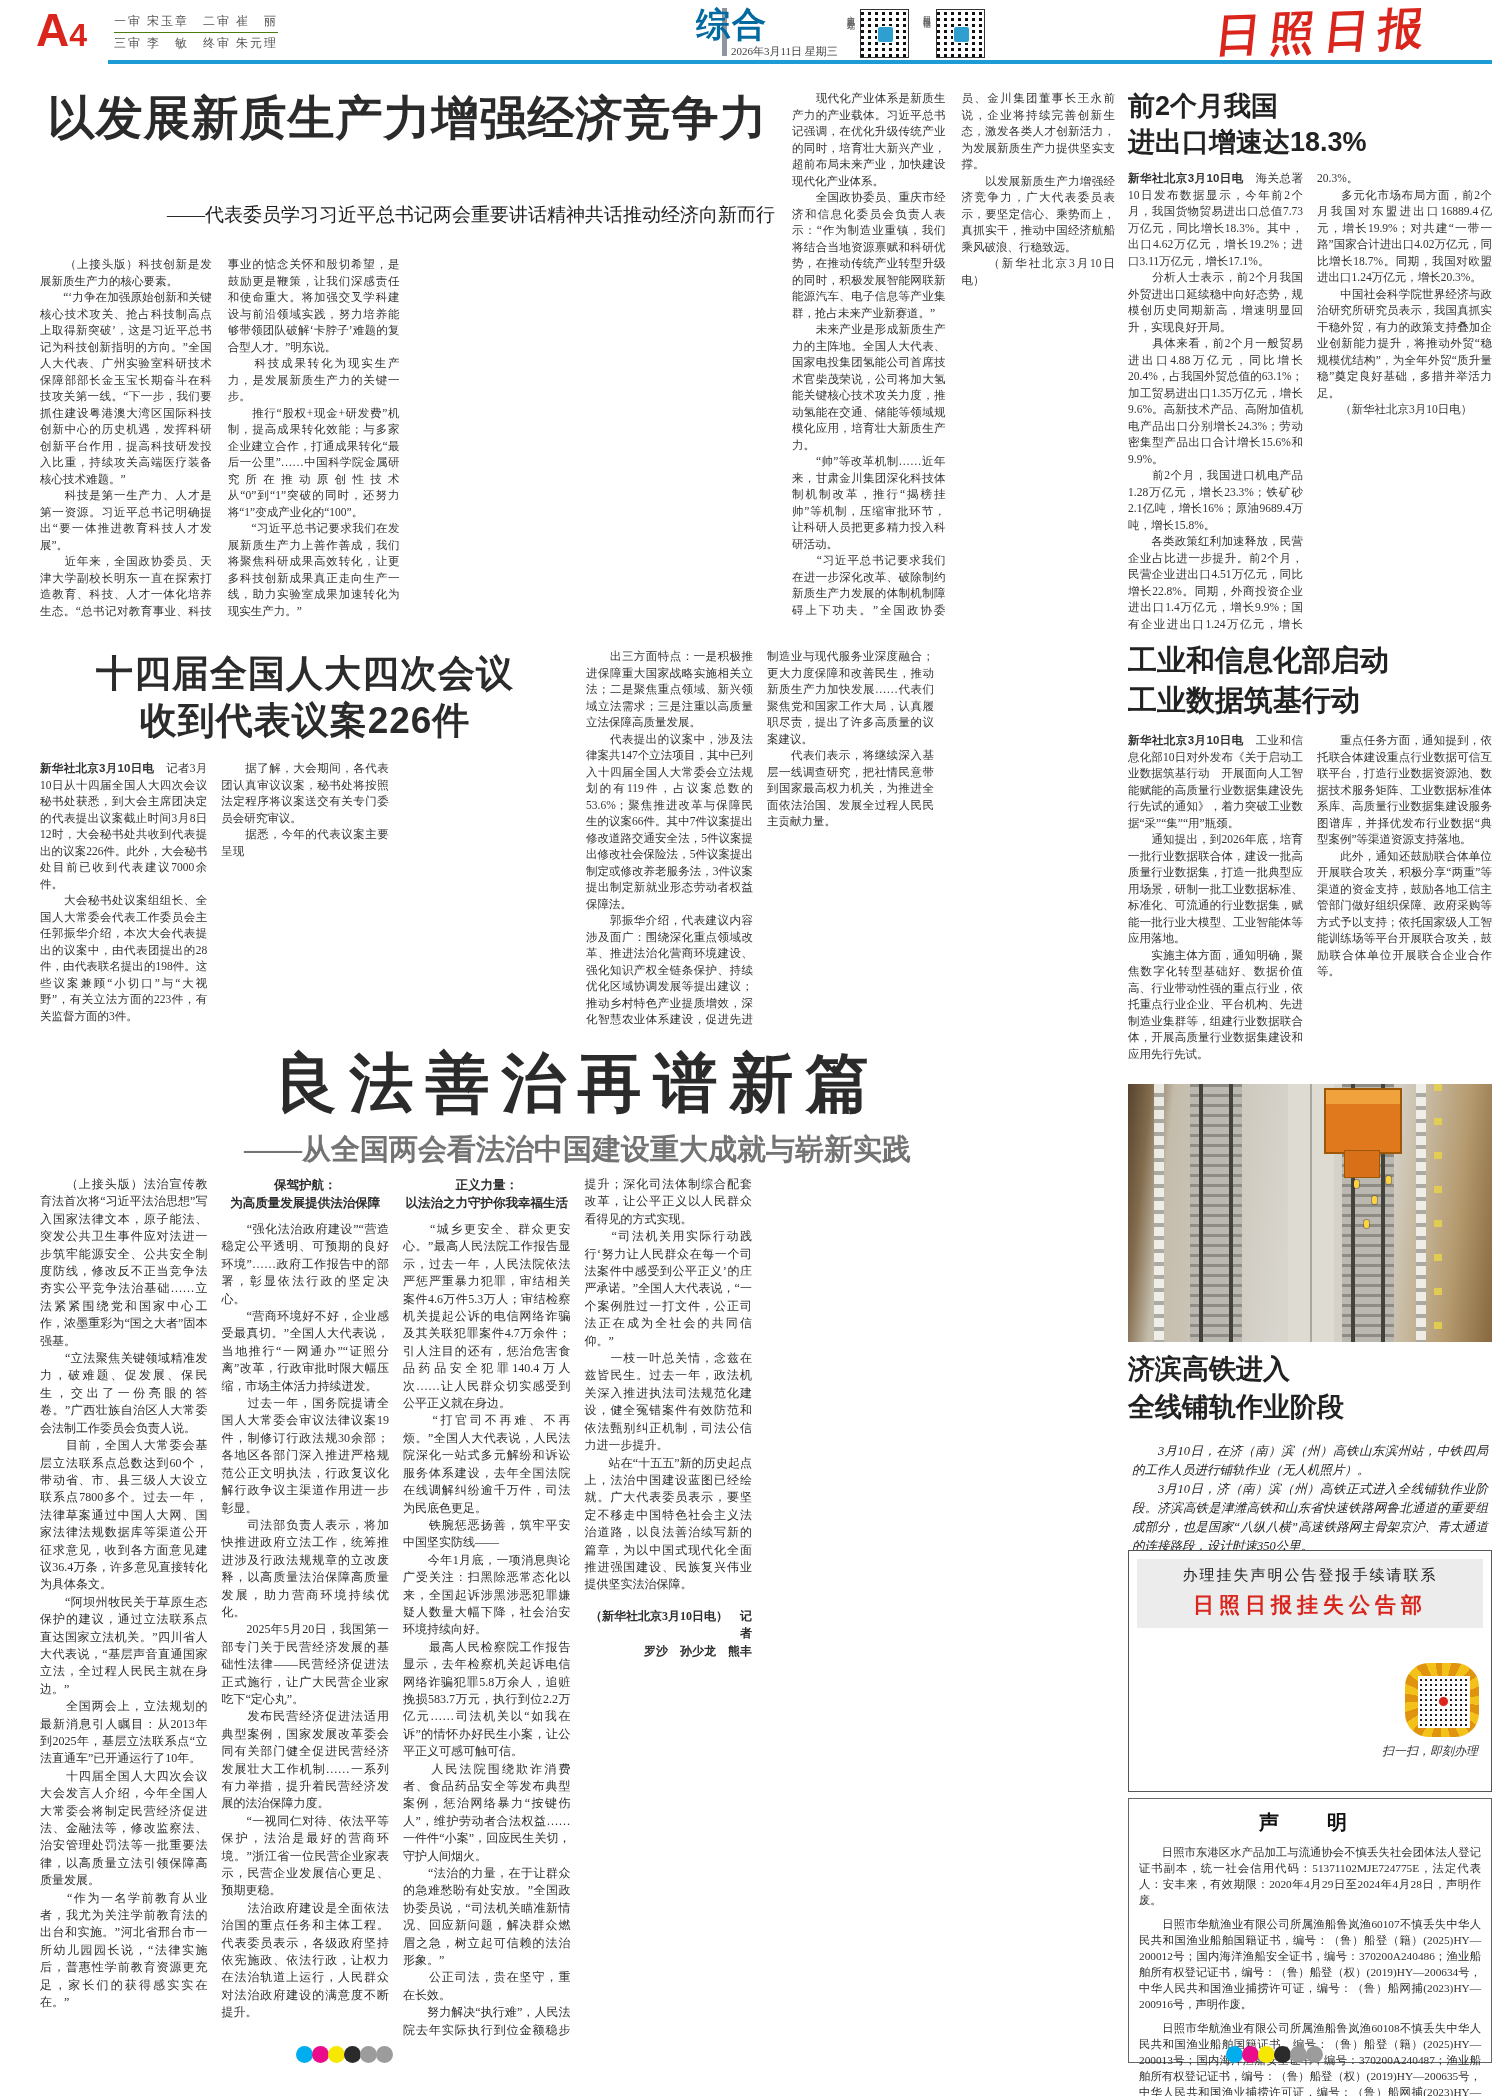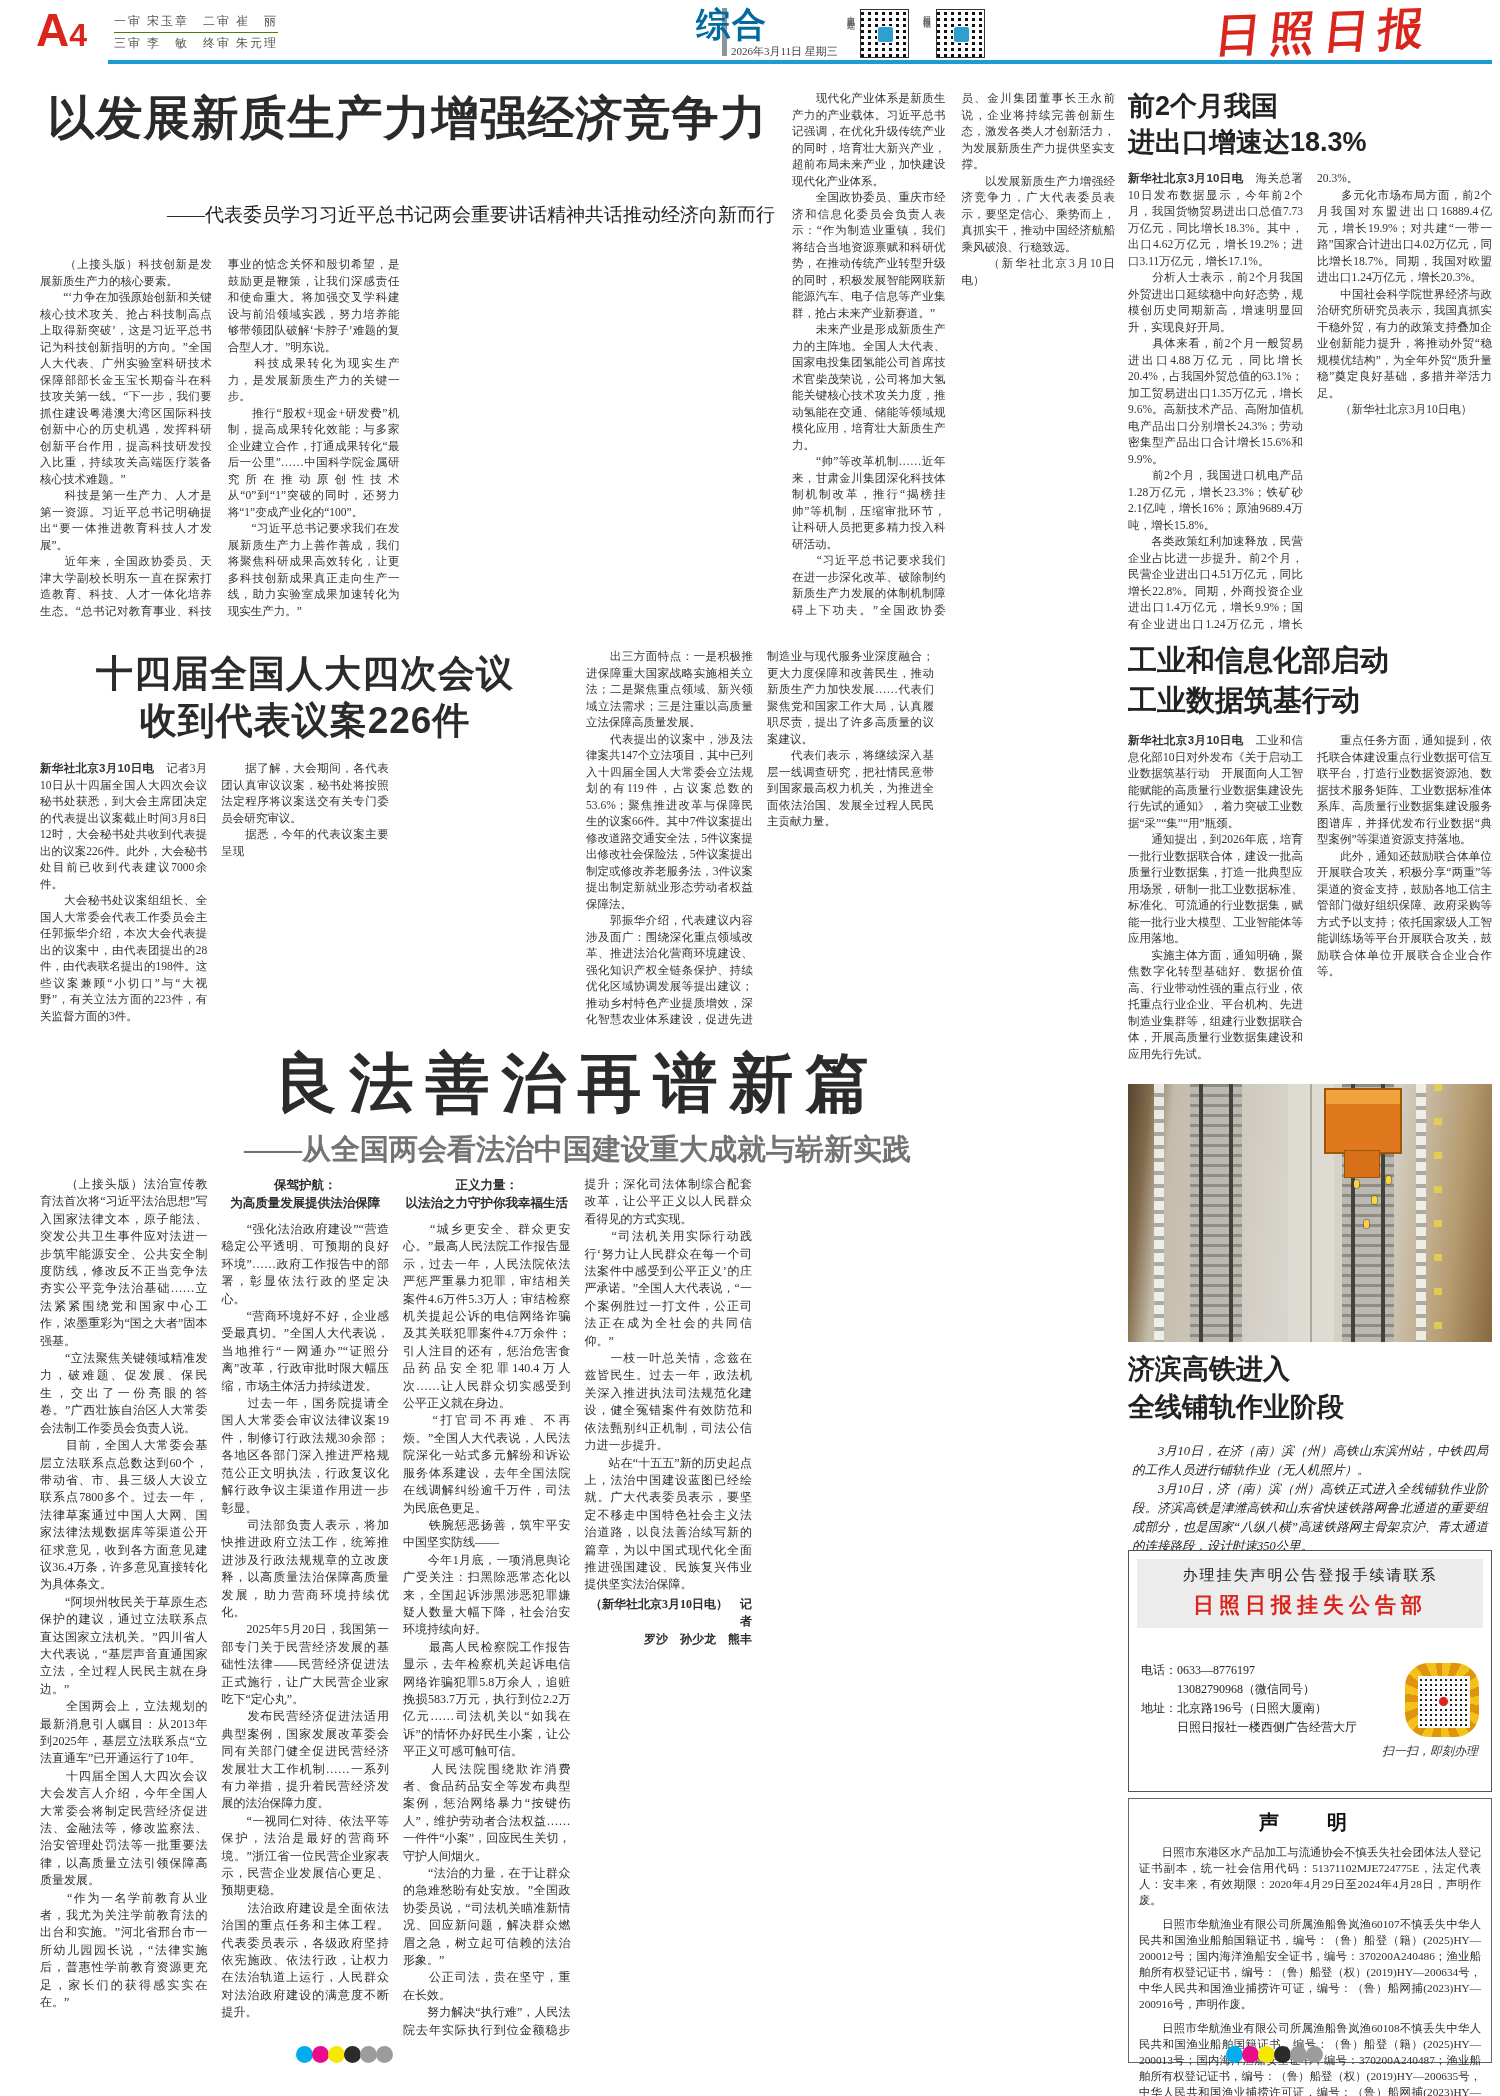--- a/index.html
+++ b/index.html
@@ -27,21 +27,21 @@
             letter-spacing:9px;transform:skewX(-8deg) rotate(-2deg);font-family:"Liberation Serif",serif;}
   .bluerule{left:108px;top:60px;width:1384px;height:4px;background:#1e9ad4;}
   
   .flow{white-space:pre-line;text-align:justify;}
   .body-sm{font-size:11.5px;line-height:16.5px;color:#333;}
   .cols{column-fill:auto;}
   .wire{font-weight:bold;font-family:"Liberation Sans",sans-serif;}
   .headline{font-family:"Liberation Sans",sans-serif;font-weight:900;color:#2b2b2b;text-align:center;}
   .subhead-inline{font-weight:bold;text-align:center;font-size:12.5px;line-height:18px;margin:9px 0;white-space:pre-line;
                   font-family:"Liberation Sans",sans-serif;}
-  .byline-end{font-weight:bold;text-align:right;white-space:pre-line;margin-top:2px;}
+  .byline-end{font-weight:bold;text-align:right;white-space:pre-line;margin-top:14px;}
   
   .lead-headline{left:0;top:14px;width:735px;font-size:47px;line-height:52px;letter-spacing:1px;}
   .lead-subtitle{left:0;top:124px;width:735px;text-align:right;font-size:19px;color:#1d1d1d;}
   .lead-left{left:0;top:178px;width:735px;height:368px;column-count:4;column-gap:16px;}
   .lead-right{left:752px;top:12px;width:323px;height:537px;column-count:2;column-gap:16px;}
   
   .npc-headline{left:0;top:8px;width:530px;font-size:37px;line-height:47px;letter-spacing:1px;}
   .npc-left{left:0;top:118px;width:530px;height:278px;column-count:3;column-gap:14px;}
   .npc-right{left:546px;top:6px;width:529px;height:392px;column-count:3;column-gap:14px;}
   
@@ -248,24 +248,20 @@
       <div class="flow">　　3月10日，在济（南）滨（州）高铁山东滨州站，中铁四局的工作人员进行铺轨作业（无人机照片）。</div>
       <div class="flow">　　3月10日，济（南）滨（州）高铁正式进入全线铺轨作业阶段。济滨高铁是津潍高铁和山东省快速铁路网鲁北通道的重要组成部分，也是国家“八纵八横”高速铁路网主骨架京沪、青太通道的连接路段，设计时速350公里。</div>
       <div class="rail-credit">□新华社发</div>
     </div>
 
     <div class="abs notice">
       <div class="notice-head">
         <div class="notice-title">办理挂失声明公告登报手续请联系</div>
         <div class="notice-brand">日照日报挂失公告部</div>
       </div>
-      <div class="notice-contacts flow">电话：0633—8776197
-　　　13082790968（微信同号）
-地址：北京路196号（日照大厦南）
-　　　日照日报社一楼西侧广告经营大厅</div>
       <div class="sunflower">
         <div class="inner"></div>
         <div class="dot"></div>
       </div>
       <div class="scan-cap">扫一扫，即刻办理</div>
     </div>
 
     <div class="abs statement">
       <div class="stmt-title">声　明</div>
       <p class="stmt-body flow">　　日照市东港区水产品加工与流通协会不慎丢失社会团体法人登记证书副本，统一社会信用代码：51371102MJE724775E，法定代表人：安丰来，有效期限：2020年4月29日至2024年4月28日，声明作废。</p>

